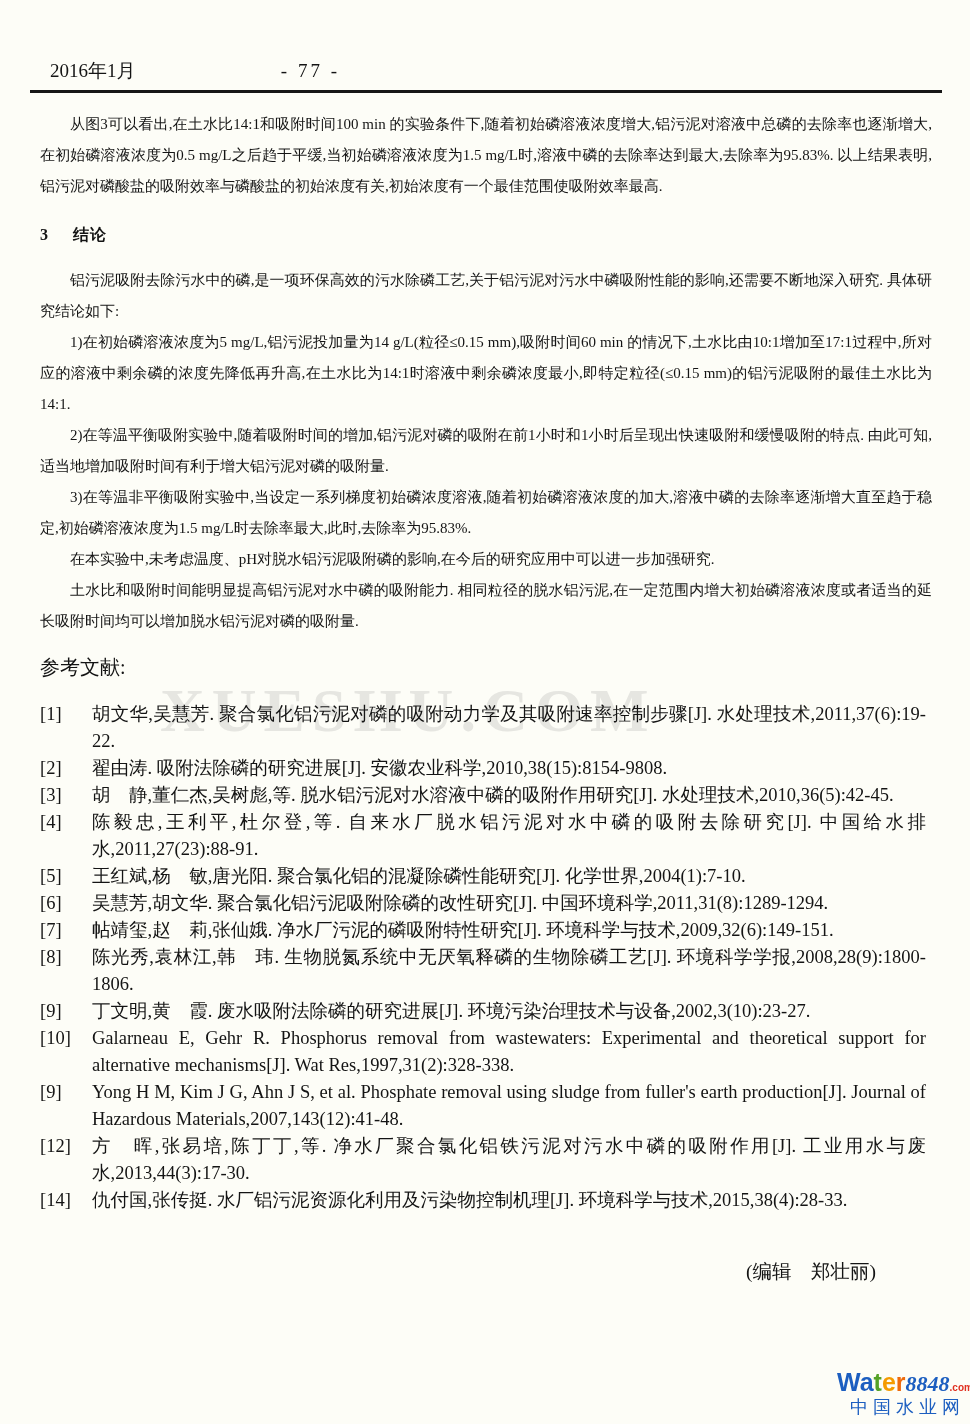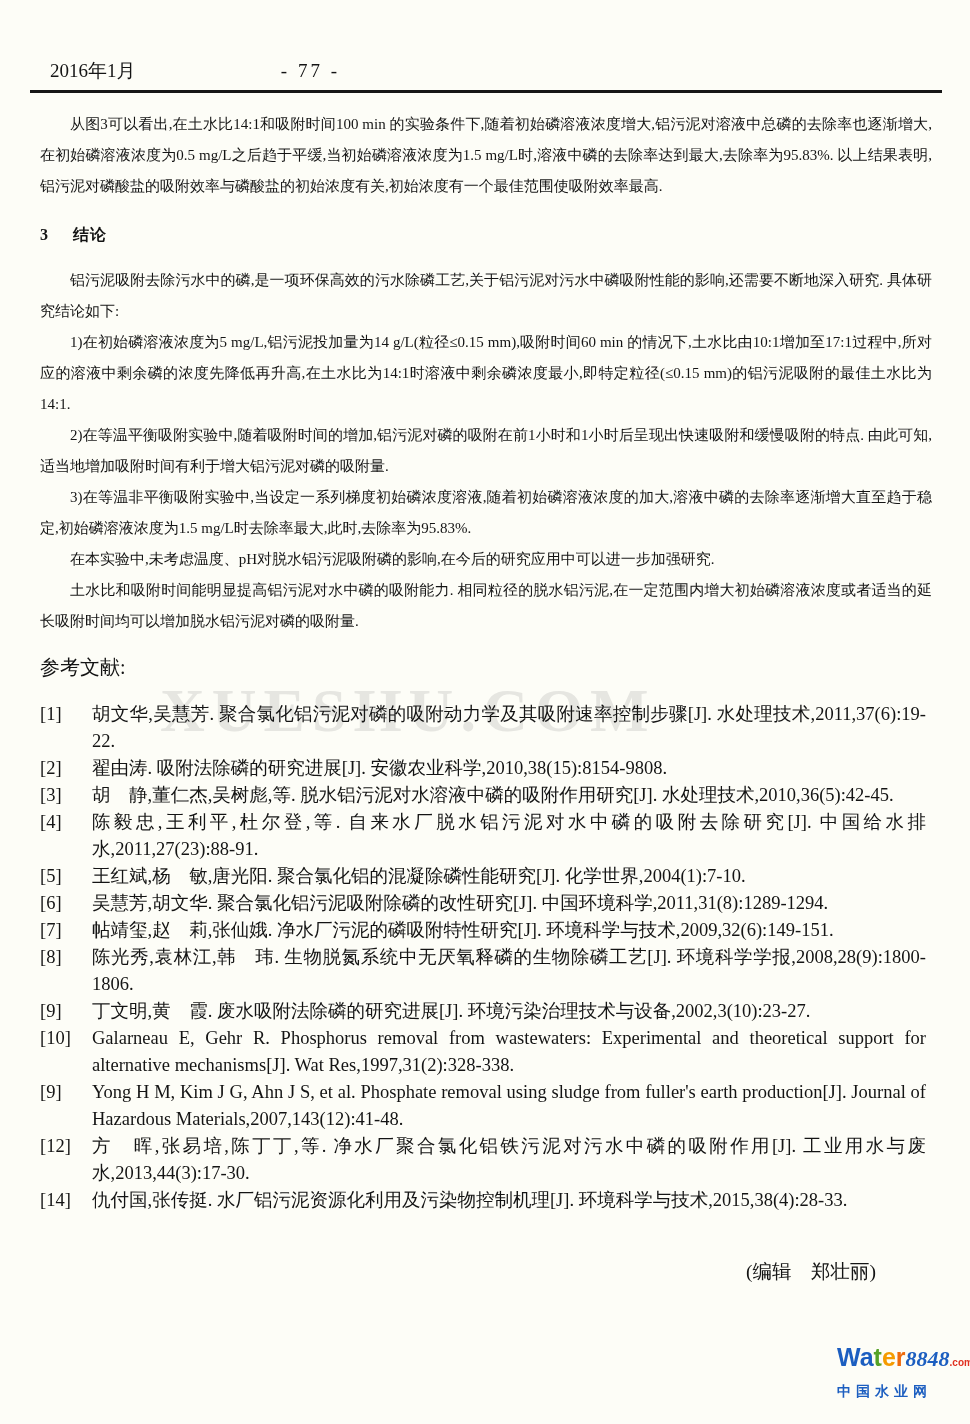--- a/index.html
+++ b/index.html
@@ -70,38 +70,38 @@
   .editor {
     margin-top: 44px;
     padding-right: 56px;
     text-align: right;
     font-size: 19.5px;
   }
 
   
   .logo {
     position: absolute;
-    right: 5px; bottom: 23px;
+    right: 5px; bottom: 5px;
     width: 128px;
-    text-align: left;
+    text-align: right;
     font-family: "Liberation Sans", "DejaVu Sans", sans-serif;
     z-index: 2;
   }
   .logo-word { font-size: 25px; font-weight: bold; line-height: 1; white-space: nowrap; }
   .logo-num {
     font-family: "Liberation Serif", serif;
     font-style: italic;
     font-weight: bold;
     font-size: 22px;
   }
   .logo-dotcom { font-size: 10px; font-weight: bold; }
   .logo-sub {
-    margin-top: 13px;
-    font-size: 14px;
-    font-weight: bold;
+    margin-top: 0;
+    font-size: 18px;
+    font-weight: normal;
     letter-spacing: 5px;
     white-space: nowrap;
   }
 </style>
 </head>
 <body>
 
 <div class="watermark">XUESHU.COM</div>
 
 <div class="page">

